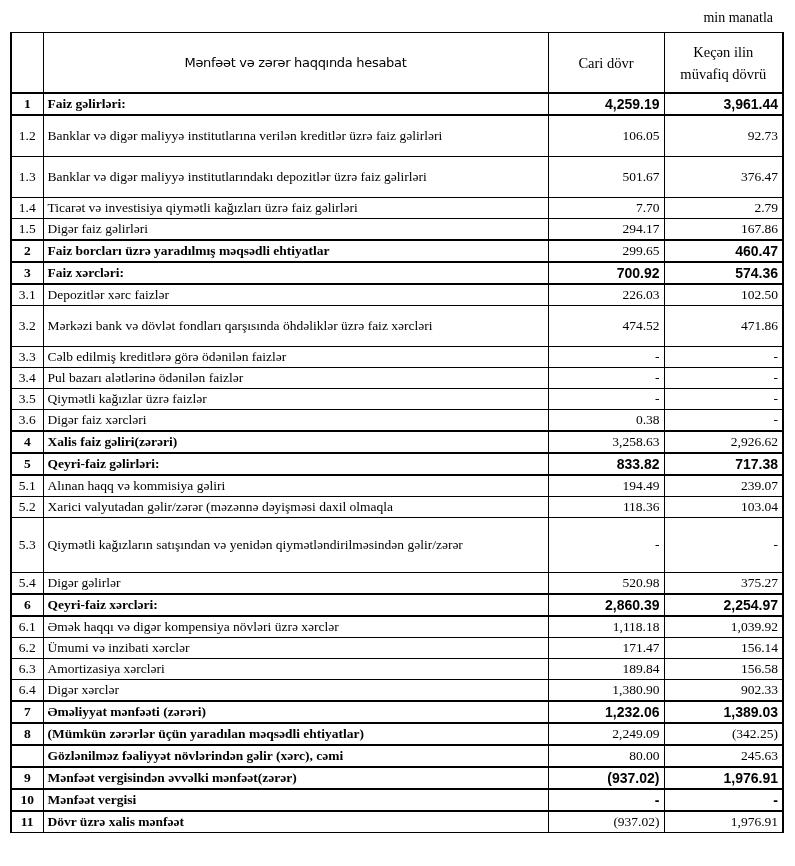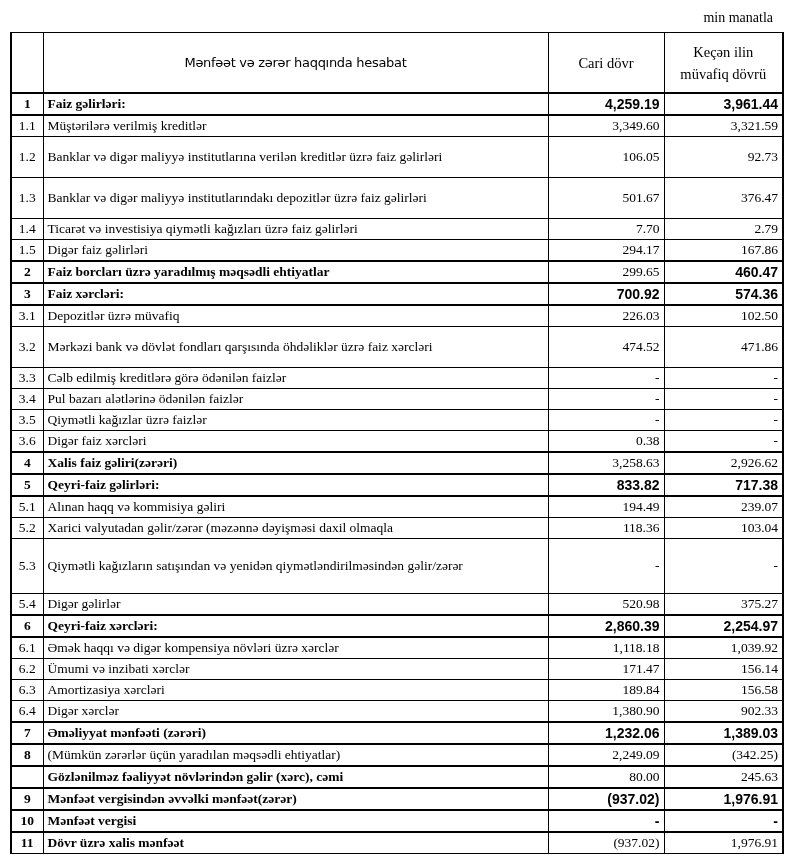--- a/index.html
+++ b/index.html
@@ -47,26 +47,20 @@
       <th class="h-prev right-thick">Keçən ilin müvafiq dövrü</th>
     </tr>
   </thead>
   <tbody id="rows">
       <tr class="bold">
         <td class="num left-thick">1</td>
         <td class="label">Faiz gəlirləri:</td>
         <td class="val">4,259.19</td>
         <td class="val right-thick">3,961.44</td>
       </tr>
-      <tr>
-        <td class="num left-thick">1.1</td>
-        <td class="label">Müştərilərə verilmiş kreditlər</td>
-        <td class="val">3,349.60</td>
-        <td class="val right-thick">3,321.59</td>
-      </tr>
       <tr class="tall">
         <td class="num left-thick">1.2</td>
         <td class="label">Banklar və digər maliyyə institutlarına verilən kreditlər üzrə faiz gəlirləri</td>
         <td class="val">106.05</td>
         <td class="val right-thick">92.73</td>
       </tr>
       <tr class="tall">
         <td class="num left-thick">1.3</td>
         <td class="label">Banklar və digər maliyyə institutlarındakı depozitlər üzrə faiz gəlirləri</td>
         <td class="val">501.67</td>
@@ -91,21 +85,21 @@
         <td class="val right-thick" style="font-family: &quot;Liberation Sans&quot;, sans-serif; font-weight: bold; font-size: 14px;">460.47</td>
       </tr>
       <tr class="bold">
         <td class="num left-thick">3</td>
         <td class="label">Faiz xərcləri:</td>
         <td class="val">700.92</td>
         <td class="val right-thick">574.36</td>
       </tr>
       <tr>
         <td class="num left-thick">3.1</td>
-        <td class="label">Depozitlər üzrə müvafiq</td>
+        <td class="label">Depozitlər xərc faizlər</td>
         <td class="val">226.03</td>
         <td class="val right-thick">102.50</td>
       </tr>
       <tr class="tall">
         <td class="num left-thick">3.2</td>
         <td class="label">Mərkəzi bank və dövlət fondları qarşısında öhdəliklər üzrə faiz xərcləri</td>
         <td class="val">474.52</td>
         <td class="val right-thick">471.86</td>
       </tr>
       <tr>
@@ -199,21 +193,21 @@
         <td class="val right-thick">902.33</td>
       </tr>
       <tr class="bold">
         <td class="num left-thick">7</td>
         <td class="label">Əməliyyat mənfəəti (zərəri)</td>
         <td class="val">1,232.06</td>
         <td class="val right-thick">1,389.03</td>
       </tr>
       <tr style="border-top: 2px solid rgb(0, 0, 0);">
         <td class="num left-thick" style="font-weight: bold;">8</td>
-        <td class="label" style="font-weight: normal;">(Mümkün zərərlər üçün yaradılan məqsədli ehtiyatlar)</td>
+        <td class="label" style="font-weight: bold;">(Mümkün zərərlər üçün yaradılan məqsədli ehtiyatlar)</td>
         <td class="val">2,249.09</td>
         <td class="val right-thick">(342.25)</td>
       </tr>
       <tr style="border-top: 2px solid rgb(0, 0, 0);">
         <td class="num left-thick" style="font-weight: bold;"></td>
         <td class="label" style="font-weight: bold;">Gözlənilməz fəaliyyət növlərindən gəlir (xərc), cəmi</td>
         <td class="val">80.00</td>
         <td class="val right-thick">245.63</td>
       </tr>
       <tr class="bold">

